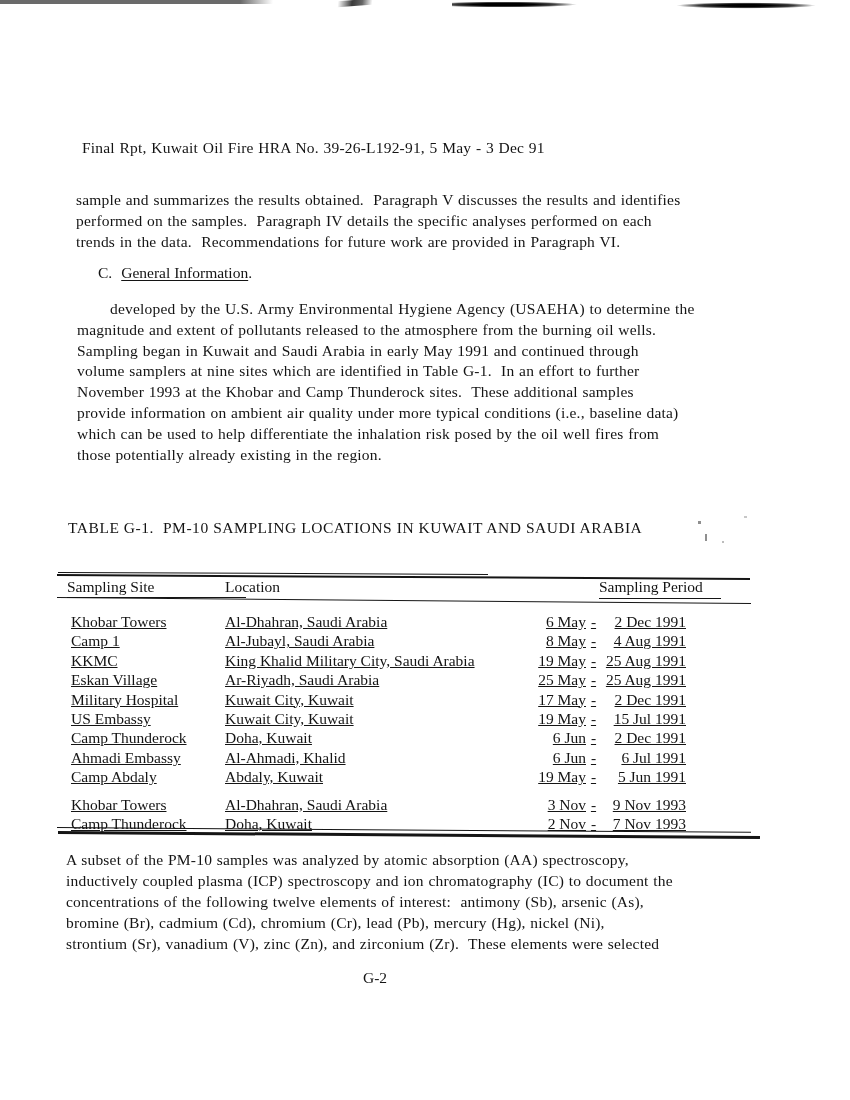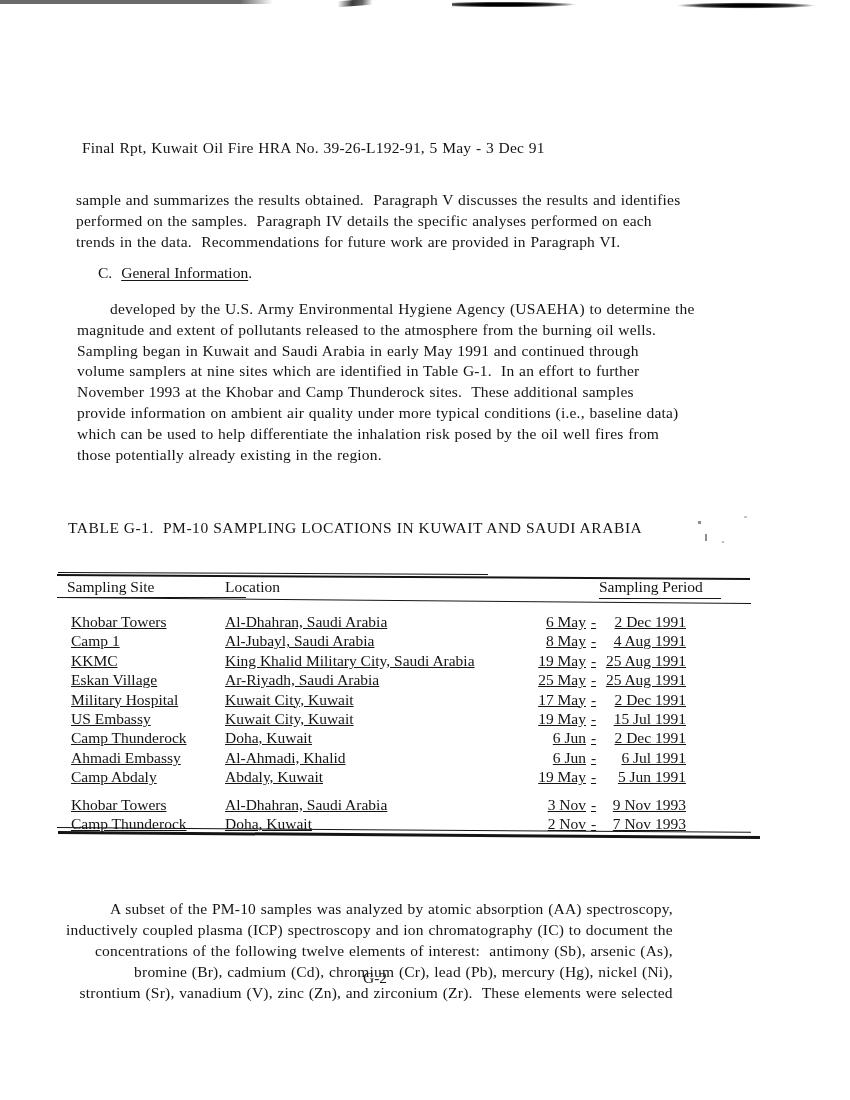--- a/index.html
+++ b/index.html
@@ -17,21 +17,21 @@
 
   
   .doc-header { top: 139px; left: 82px; }
 
   
   .para .tline { line-height: 21px; }
   .para-1 .tline { line-height: 20.8px; }
   .para-1 .tline:first-child { padding-left: 33px; }
   .intro-para { top: 189px; left: 76px; }
   .para-1 { top: 299px; left: 77px; }
-  .closing-para { top: 898px; left: 66px; text-align: right; }
+  .closing-para { top: 849px; left: 66px; }
 
   
   .section-heading { top: 264px; left: 98px; }
   .section-heading .label { margin-right: 9px; }
   .section-heading .u { text-decoration: underline; text-underline-offset: 2px; }
 
   
   .table-title { top: 519px; left: 68px; letter-spacing: 0.55px; white-space: pre; text-align: right; }
   .gtable { top: 570px; left: 57px; width: 705px; height: 275px; }
   .rule { position: absolute; background: #151515; transform-origin: 0 50%; }

